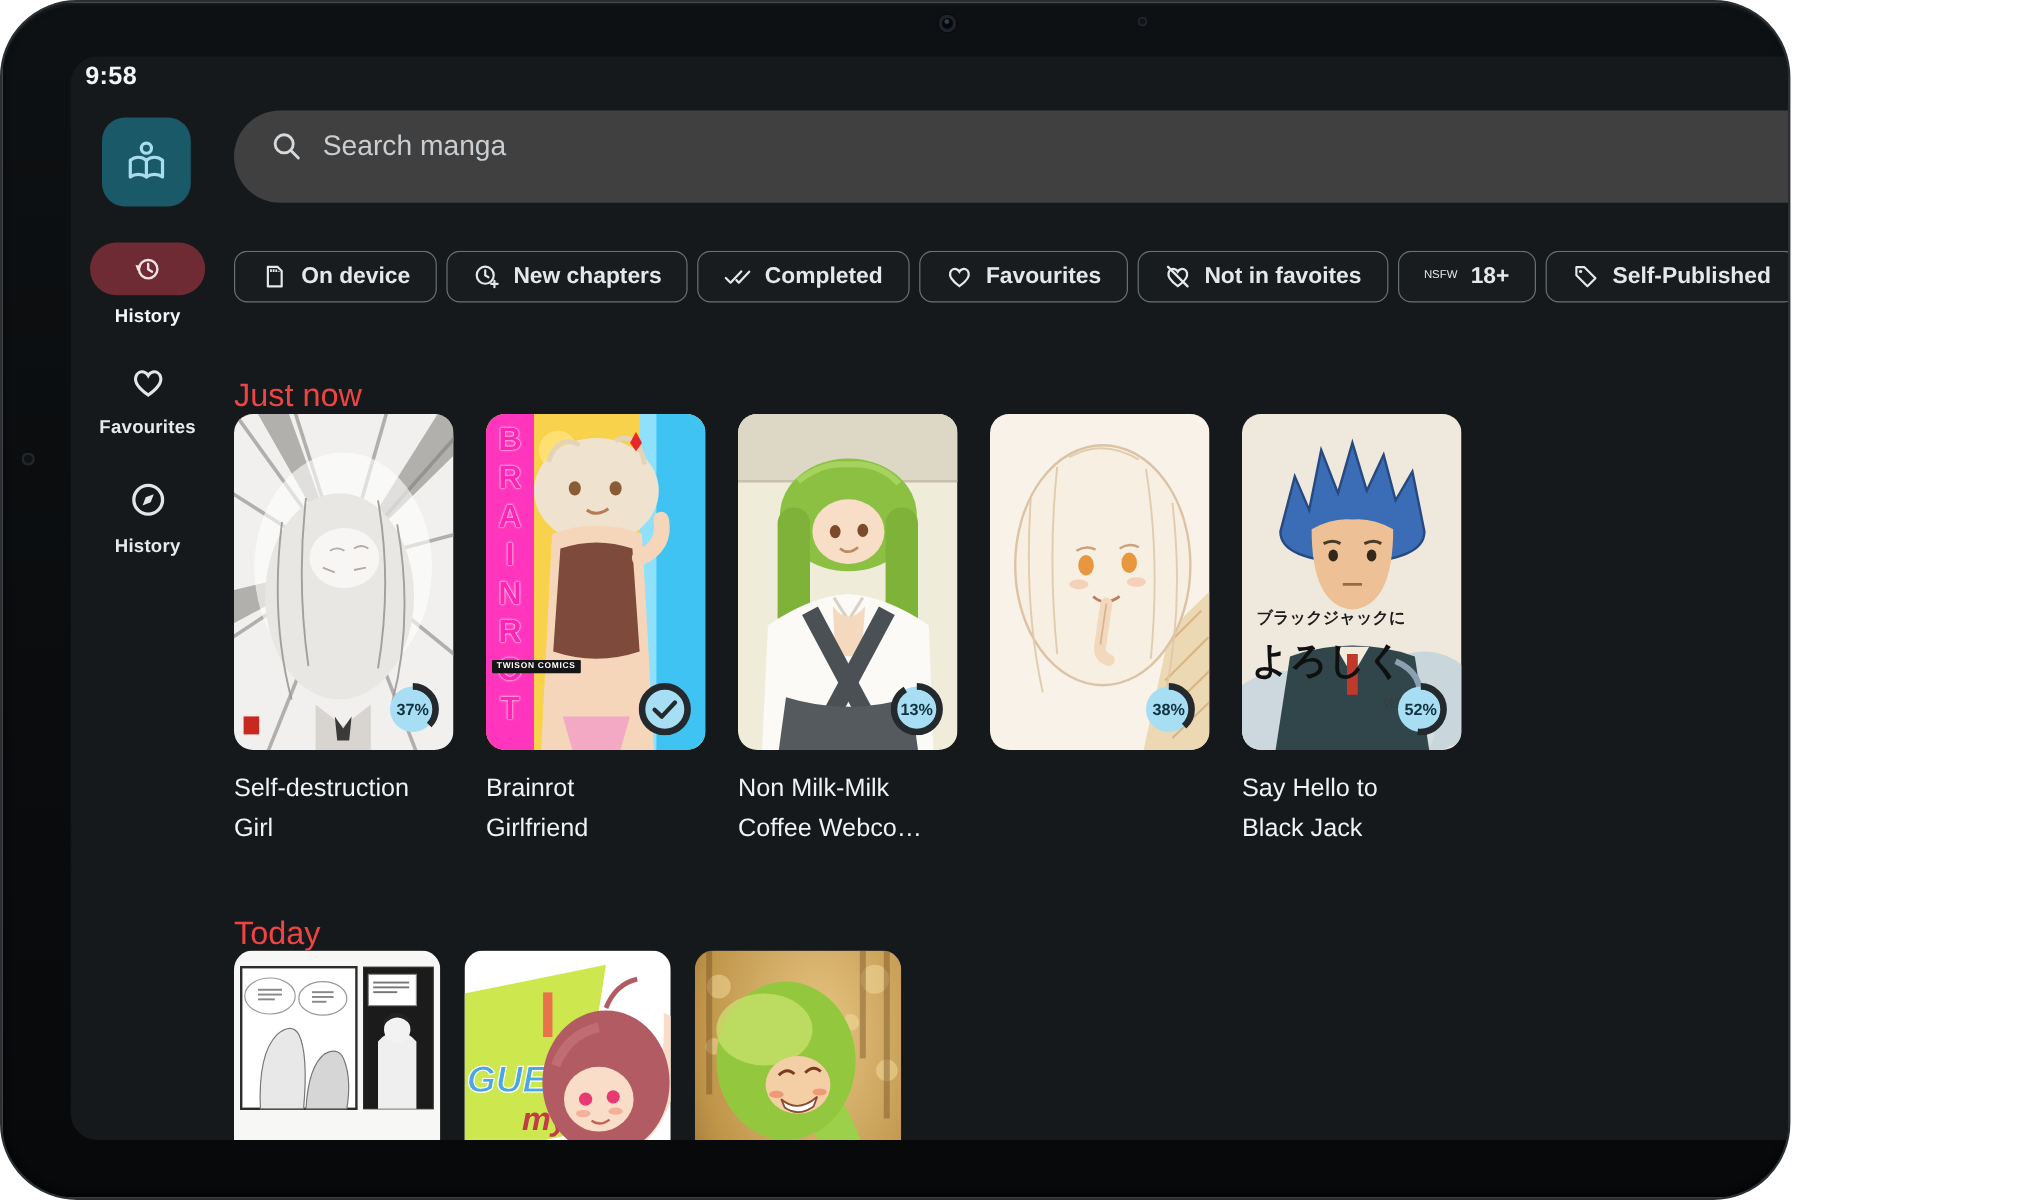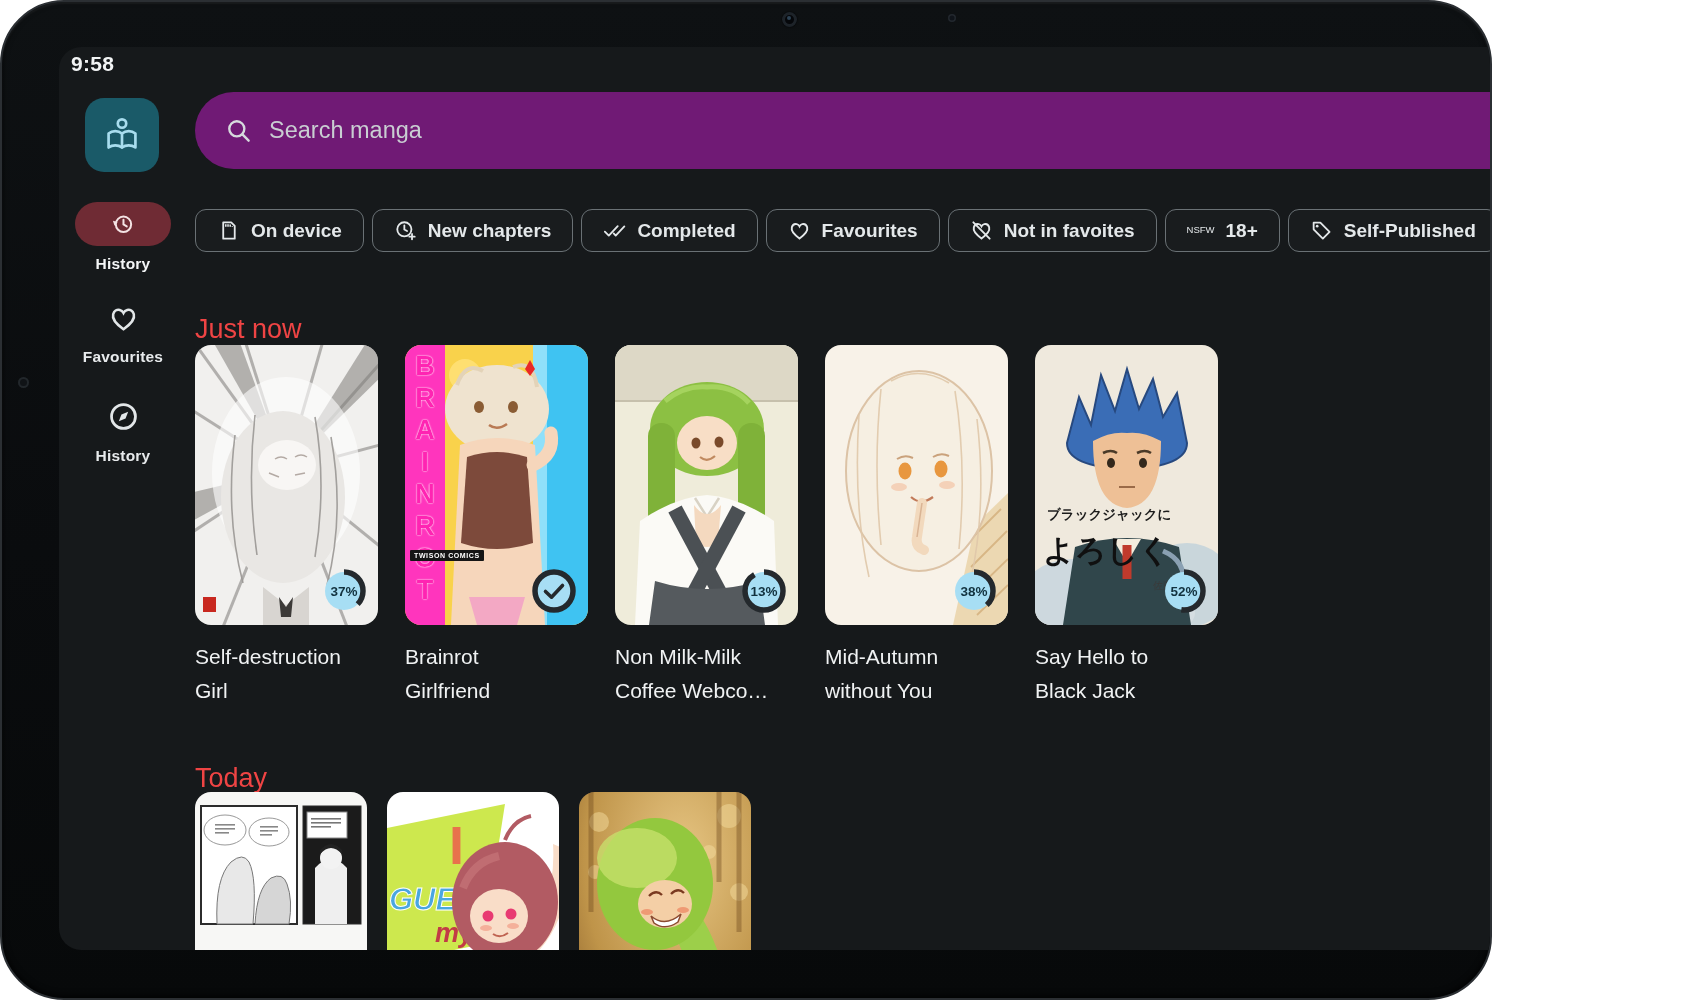--- a/index.html
+++ b/index.html
@@ -29,21 +29,21 @@
   .rail-item svg{display:block;}
   .rail-label{margin-top:9px;font-size:15.5px;font-weight:700;color:#e7eaec;letter-spacing:.2px;}
   .rail-item.selected .rail-label{font-weight:800;color:#f4f6f7;}
   .it-history{top:155px;}
   .it-fav{top:256px;color:#e2e6e8;}
   .it-explore{top:353px;color:#e2e6e8;}
   .it-feed{top:451px;color:#e2e6e8;}
   .it-fav .rail-label,.it-explore .rail-label,.it-feed .rail-label{margin-top:14px;}
 
   
-  .searchbar{position:absolute;left:136px;top:45px;width:1435px;height:77px;border-radius:39px;background:#701a75;display:flex;align-items:center;padding:0 26px 0 30px;cursor:text;}
+  .searchbar{position:absolute;left:136px;top:45px;width:1435px;height:77px;border-radius:39px;background:#404040;display:flex;padding:16px 26px 0 30px;cursor:text;}
   .searchbar .sicon{color:#d6dadd;width:27px;height:27px;flex:0 0 auto;}
   .searchbar .placeholder{margin-left:17px;font-size:23.5px;color:#c9ced2;flex:1 1 auto;}
   .kebab{width:34px;height:44px;display:flex;flex-direction:column;align-items:center;justify-content:center;gap:5px;cursor:pointer;}
   .kebab i{width:5px;height:5px;border-radius:50%;background:#d3d7da;display:block;}
 
   
   .chips{position:absolute;left:136px;top:162px;width:1453px;height:46px;display:flex;gap:8px;overflow:hidden;white-space:nowrap;}
   .chip{flex:0 0 auto;height:43px;border:1.6px solid #6a7175;border-radius:11px;display:flex;align-items:center;gap:11px;padding:0 21px;color:#e4e8ea;font-size:19px;font-weight:600;cursor:pointer;background:rgba(255,255,255,0.015);}
   .chip svg{display:block;width:23px;height:23px;flex:0 0 auto;}
   .nsfw{display:flex;line-height:8.5px;font-size:9.5px;font-weight:400;letter-spacing:0;}
@@ -361,24 +361,20 @@
             <path d="M97 158 L92 192" stroke="#d9b494" stroke-width="1.5" fill="none"></path>
           </svg>
           <div class="badge">
             <svg viewBox="0 0 44 44">
                 <circle cx="22" cy="22" r="19" fill="#a7def4"></circle>
                 <circle cx="22" cy="22" r="19" fill="none" stroke="#24292d" stroke-width="5.5" transform="rotate(-90 22 22)" stroke-dasharray="45.36459791783661 119.38052083641213"></circle>
               </svg>
             <span class="btxt">38%</span>
           </div>
         </div>
-        <div class="title">
-          <div>Mid-Autumn</div>
-          <div>without You</div>
-        </div>
       </div>
 
       <div class="card">
         <div class="cover">
           <svg class="art" viewBox="0 0 183 280">
             <rect width="183" height="280" fill="#efe9dd"></rect>
             <ellipse cx="38" cy="252" rx="52" ry="38" fill="#cdd8de"></ellipse>
             <ellipse cx="152" cy="240" rx="46" ry="42" fill="#c2d2da" opacity=".85"></ellipse>
             <ellipse cx="100" cy="268" rx="60" ry="26" fill="#d8e0e4" opacity=".8"></ellipse>
             <path d="M32 98 L44 52 L56 80 L66 30 L80 66 L92 24 L104 64 L118 34 L128 72 L142 48 L152 98 Q152 122 92 124 Q32 122 32 98 Z" fill="#3a6db6" stroke="#27497f" stroke-width="2"></path>

